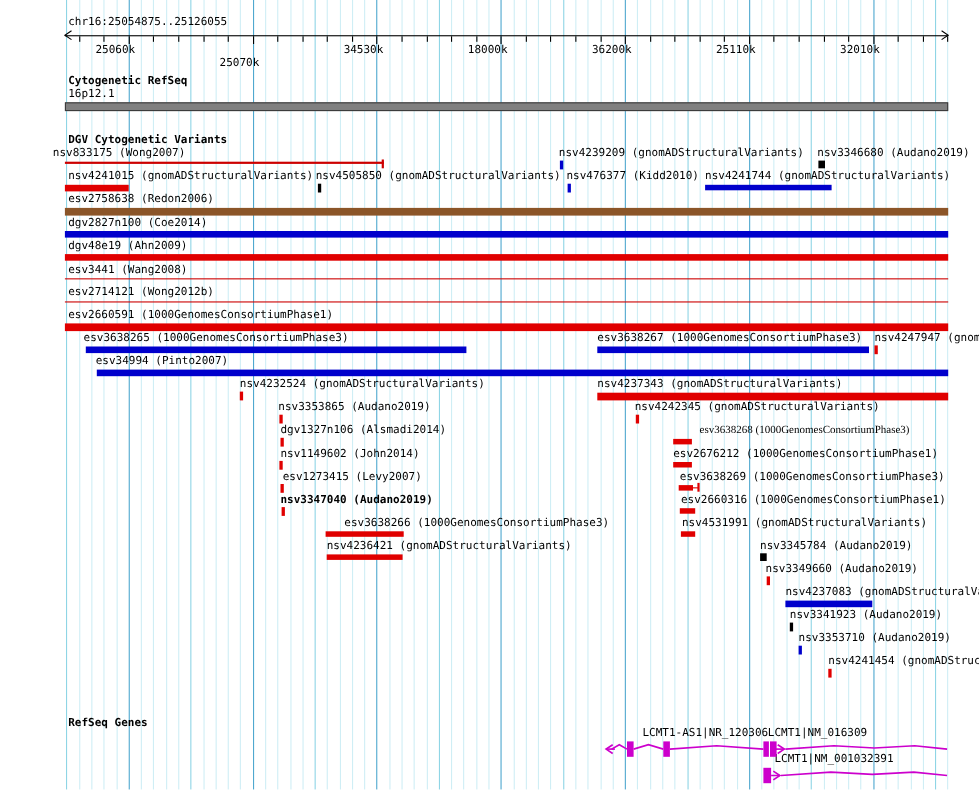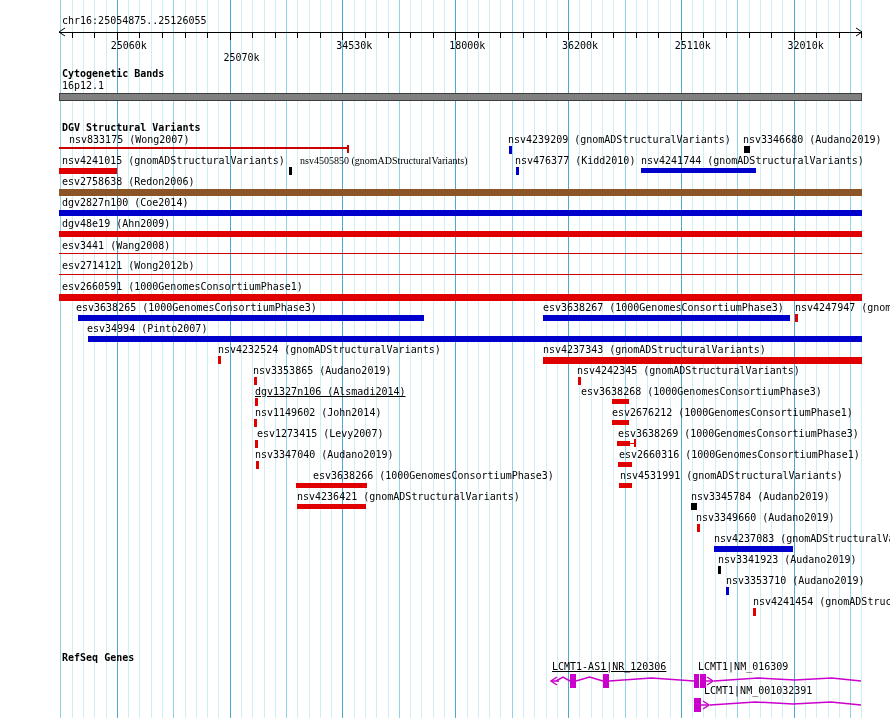--- a/index.html
+++ b/index.html
@@ -3,21 +3,21 @@
 <meta charset="utf-8">
 <style>
   html,body{margin:0;padding:0;background:#fff;}
   #app{position:relative;width:890px;height:718px;background:#ffffff;overflow:hidden;
        font-family:"DejaVu Sans Mono","Liberation Mono",monospace;font-size:10px;color:#000;}
   .lbl{position:absolute;white-space:pre;height:11px;line-height:11px;}
   .hdr{position:absolute;white-space:pre;height:12px;line-height:12px;font-weight:bold;}
   .gl{position:absolute;top:0;height:718px;width:1px;}
   .mark{position:absolute;}
   .rtick{position:absolute;width:1px;background:#000;}
-  .rlab{position:absolute;width:60px;text-align:right;height:11px;line-height:11px;}
+  .rlab{position:absolute;width:60px;text-align:left;height:11px;line-height:11px;}
   #overlay{position:absolute;left:0;top:0;pointer-events:none;}
   #cytoband-bar{position:absolute;box-sizing:border-box;}
 </style>
 </head>
 <body>
 
 <div id="app">
   <div id="grid-layer">
       <div class="gl" style="left: 60.4px; background: rgb(143, 213, 229);"></div>
       <div class="gl" style="left: 71.7px; background: rgb(207, 238, 245);"></div>
@@ -134,36 +134,36 @@
       <div class="rtick" style="left: 455.3px; top: 33px; height: 7px;"></div>
       <div class="rlab" style="left: 425.3px; top: 40px;">18000k</div>
       <div class="rtick" style="left: 568.1px; top: 33px; height: 7px;"></div>
       <div class="rlab" style="left: 538.1px; top: 40px;">36200k</div>
       <div class="rtick" style="left: 680.9px; top: 33px; height: 7px;"></div>
       <div class="rlab" style="left: 650.9px; top: 40px;">25110k</div>
       <div class="rtick" style="left: 793.7px; top: 33px; height: 7px;"></div>
       <div class="rlab" style="left: 763.7px; top: 40px;">32010k</div>
     </div>
 
-  <div class="hdr" style="left:62px;top:68px">Cytogenetic Bands</div>
+  <div class="hdr" style="left:62px;top:68px">Cytogenetic RefSeq</div>
   <div class="lbl" style="left:62px;top:80px">16p12.1</div>
   <div id="cytoband-bar" style="left: 59px; top: 93px; width: 803px; height: 8px; background: rgb(128, 128, 128); border: 1px solid rgb(60, 60, 60);"></div>
 
-  <div class="hdr" style="left:62px;top:122px">DGV Structural Variants</div>
+  <div class="hdr" style="left:62px;top:122px">DGV Cytogenetic Variants</div>
   <div id="dgv-layer">
-      <div class="lbl" style="left: 69px; top: 134px; text-align: right;">nsv833175 (Wong2007)</div>
+      <div class="lbl" style="left: 48px; top: 134px; text-align: right;">nsv833175 (Wong2007)</div>
       <div class="mark" style="left: 59px; top: 147px; width: 290px; height: 2px; background: rgb(204, 0, 0);"></div>
       <div class="mark" style="left: 347px; top: 145px; width: 2px; height: 8px; background: rgb(204, 0, 0);"></div>
       <div class="lbl" style="left: 508px; top: 134px;">nsv4239209 (gnomADStructuralVariants)</div>
       <div class="mark" style="left: 509px; top: 146px; width: 3px; height: 8px; background: rgb(0, 0, 204);"></div>
       <div class="lbl" style="left: 743px; top: 134px;">nsv3346680 (Audano2019)</div>
       <div class="mark" style="left: 744px; top: 146px; width: 6px; height: 7px; background: rgb(0, 0, 0);"></div>
       <div class="lbl" style="left: 62px; top: 155px;">nsv4241015 (gnomADStructuralVariants)</div>
       <div class="mark" style="left: 59px; top: 168px; width: 58px; height: 6px; background: rgb(224, 0, 0);"></div>
-      <div class="lbl" style="left: 300px; top: 155px; font-family: Liberation Serif, serif;">nsv4505850 (gnomADStructuralVariants)</div>
+      <div class="lbl" style="left: 287px; top: 155px;">nsv4505850 (gnomADStructuralVariants)</div>
       <div class="mark" style="left: 289px; top: 167px; width: 3px; height: 8px; background: rgb(0, 0, 0);"></div>
       <div class="lbl" style="left: 515px; top: 155px;">nsv476377 (Kidd2010)</div>
       <div class="mark" style="left: 516px; top: 167px; width: 3px; height: 8px; background: rgb(0, 0, 204);"></div>
       <div class="lbl" style="left: 641px; top: 155px;">nsv4241744 (gnomADStructuralVariants)</div>
       <div class="mark" style="left: 641px; top: 168px; width: 115px; height: 5px; background: rgb(0, 0, 204);"></div>
       <div class="lbl" style="left: 62px; top: 176px;">esv2758638 (Redon2006)</div>
       <div class="mark" style="left: 59px; top: 189px; width: 803px; height: 7px; background: rgb(139, 85, 40);"></div>
       <div class="lbl" style="left: 62px; top: 197px;">dgv2827n100 (Coe2014)</div>
       <div class="mark" style="left: 59px; top: 210px; width: 803px; height: 6px; background: rgb(0, 0, 204);"></div>
       <div class="lbl" style="left: 62px; top: 218px;">dgv48e19 (Ahn2009)</div>
@@ -183,35 +183,35 @@
       <div class="lbl" style="left: 87px; top: 323px;">esv34994 (Pinto2007)</div>
       <div class="mark" style="left: 88px; top: 336px; width: 774px; height: 6px; background: rgb(0, 0, 204);"></div>
       <div class="lbl" style="left: 218px; top: 344px;">nsv4232524 (gnomADStructuralVariants)</div>
       <div class="mark" style="left: 218px; top: 356px; width: 3px; height: 8px; background: rgb(224, 0, 0);"></div>
       <div class="lbl" style="left: 543px; top: 344px;">nsv4237343 (gnomADStructuralVariants)</div>
       <div class="mark" style="left: 543px; top: 357px; width: 319px; height: 7px; background: rgb(224, 0, 0);"></div>
       <div class="lbl" style="left: 253px; top: 365px;">nsv3353865 (Audano2019)</div>
       <div class="mark" style="left: 254px; top: 377px; width: 3px; height: 8px; background: rgb(224, 0, 0);"></div>
       <div class="lbl" style="left: 577px; top: 365px;">nsv4242345 (gnomADStructuralVariants)</div>
       <div class="mark" style="left: 578px; top: 377px; width: 3px; height: 8px; background: rgb(224, 0, 0);"></div>
-      <div class="lbl" style="left: 255px; top: 386px; text-decoration: underline;">dgv1327n106 (Alsmadi2014)</div>
+      <div class="lbl" style="left: 255px; top: 386px;">dgv1327n106 (Alsmadi2014)</div>
       <div class="mark" style="left: 255px; top: 398px; width: 3px; height: 8px; background: rgb(224, 0, 0);"></div>
-      <div class="lbl" style="left: 581px; top: 386px;">esv3638268 (1000GenomesConsortiumPhase3)</div>
+      <div class="lbl" style="left: 636px; top: 386px; font-family: Liberation Serif, serif;">esv3638268 (1000GenomesConsortiumPhase3)</div>
       <div class="mark" style="left: 612px; top: 399px; width: 17px; height: 5px; background: rgb(224, 0, 0);"></div>
       <div class="lbl" style="left: 255px; top: 407px;">nsv1149602 (John2014)</div>
       <div class="mark" style="left: 254px; top: 419px; width: 3px; height: 8px; background: rgb(224, 0, 0);"></div>
       <div class="lbl" style="left: 612px; top: 407px;">esv2676212 (1000GenomesConsortiumPhase1)</div>
       <div class="mark" style="left: 612px; top: 420px; width: 17px; height: 5px; background: rgb(224, 0, 0);"></div>
       <div class="lbl" style="left: 257px; top: 428px;">esv1273415 (Levy2007)</div>
       <div class="mark" style="left: 255px; top: 440px; width: 3px; height: 8px; background: rgb(224, 0, 0);"></div>
       <div class="lbl" style="left: 618px; top: 428px;">esv3638269 (1000GenomesConsortiumPhase3)</div>
       <div class="mark" style="left: 617px; top: 441px; width: 13px; height: 5px; background: rgb(224, 0, 0);"></div>
       <div class="mark" style="left: 630px; top: 443px; width: 5px; height: 1px; background: rgb(224, 0, 0);"></div>
       <div class="mark" style="left: 634px; top: 439px; width: 2px; height: 8px; background: rgb(224, 0, 0);"></div>
-      <div class="lbl" style="left: 255px; top: 449px;">nsv3347040 (Audano2019)</div>
+      <div class="lbl" style="left: 255px; top: 449px; font-weight: bold;">nsv3347040 (Audano2019)</div>
       <div class="mark" style="left: 256px; top: 461px; width: 3px; height: 8px; background: rgb(224, 0, 0);"></div>
       <div class="lbl" style="left: 619px; top: 449px;">esv2660316 (1000GenomesConsortiumPhase1)</div>
       <div class="mark" style="left: 618px; top: 462px; width: 14px; height: 5px; background: rgb(224, 0, 0);"></div>
       <div class="lbl" style="left: 313px; top: 470px;">esv3638266 (1000GenomesConsortiumPhase3)</div>
       <div class="mark" style="left: 296px; top: 483px; width: 71px; height: 5px; background: rgb(224, 0, 0);"></div>
       <div class="lbl" style="left: 620px; top: 470px;">nsv4531991 (gnomADStructuralVariants)</div>
       <div class="mark" style="left: 619px; top: 483px; width: 13px; height: 5px; background: rgb(224, 0, 0);"></div>
       <div class="lbl" style="left: 297px; top: 491px;">nsv4236421 (gnomADStructuralVariants)</div>
       <div class="mark" style="left: 297px; top: 504px; width: 69px; height: 5px; background: rgb(224, 0, 0);"></div>
       <div class="lbl" style="left: 691px; top: 491px;">nsv3345784 (Audano2019)</div>
@@ -223,21 +223,21 @@
       <div class="lbl" style="left: 718px; top: 554px;">nsv3341923 (Audano2019)</div>
       <div class="mark" style="left: 718px; top: 566px; width: 3px; height: 8px; background: rgb(0, 0, 0);"></div>
       <div class="lbl" style="left: 726px; top: 575px;">nsv3353710 (Audano2019)</div>
       <div class="mark" style="left: 726px; top: 587px; width: 3px; height: 8px; background: rgb(0, 0, 204);"></div>
       <div class="lbl" style="left: 753px; top: 596px;">nsv4241454 (gnomADStructuralVariants)</div>
       <div class="mark" style="left: 753px; top: 608px; width: 3px; height: 8px; background: rgb(224, 0, 0);"></div>
     </div>
 
   <div class="hdr" style="left:62px;top:652px">RefSeq Genes</div>
   <div id="genes-layer">
-      <div class="lbl" style="left: 552px; top: 661px; text-decoration: underline;">LCMT1-AS1|NR_120306</div>
+      <div class="lbl" style="left: 584px; top: 661px;">LCMT1-AS1|NR_120306</div>
       <div class="lbl" style="left: 698px; top: 661px;">LCMT1|NM_016309</div>
       <div class="lbl" style="left: 704px; top: 685px;">LCMT1|NM_001032391</div>
     </div>
 
   <svg id="overlay" width="890" height="718">
       <path d="M65,28 L59,32 L65,36" stroke="#000000" stroke-width="1" fill="none"></path>
       <path d="M856,28 L862,32 L856,36" stroke="#000000" stroke-width="1" fill="none"></path>
       <path d="M556,681 L563,677 L570,681" stroke="#cc00cc" stroke-width="1.5" fill="none"></path>
       <path d="M576,681 L589.5,677 L603,681" stroke="#cc00cc" stroke-width="1.5" fill="none"></path>
       <path d="M609,681 L651.5,678 L694,681" stroke="#cc00cc" stroke-width="1.5" fill="none"></path>

